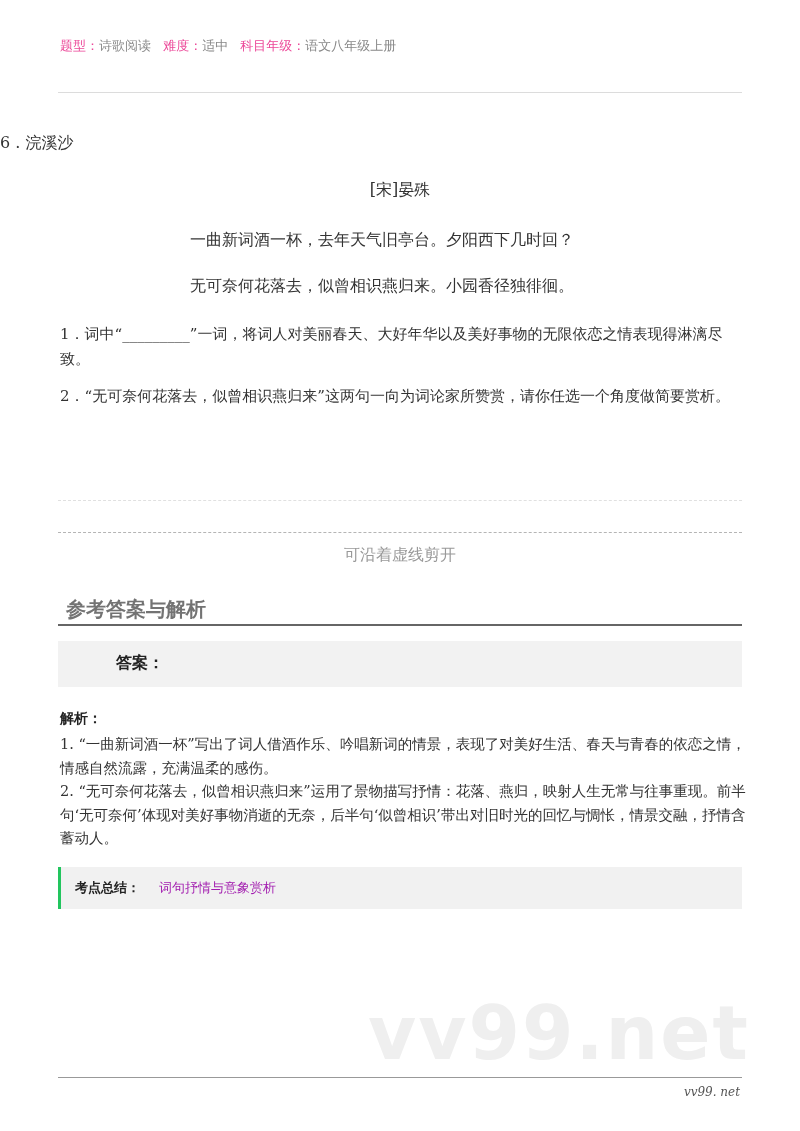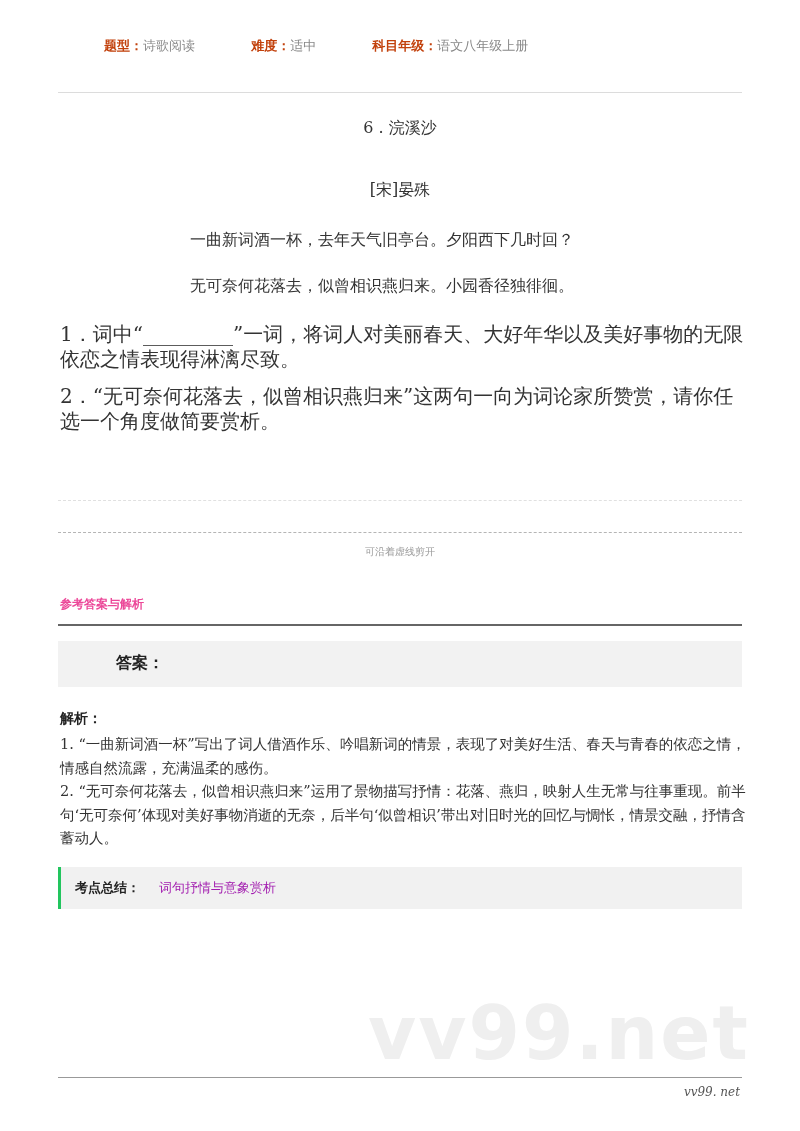--- a/index.html
+++ b/index.html
@@ -1,35 +1,35 @@
 <!DOCTYPE html>
 <html><head>
 <meta charset="utf-8">
 <style>
   html, body { margin:0; padding:0; background:#ffffff; }
   body { width:800px; height:1131px; position:relative; overflow:hidden;
          font-family:"DejaVu Serif","Liberation Serif",serif; color:#222; }
   .abs { position:absolute; }
 
   .meta-bar { left:60px; top:37px; font-size:13px; color:#888; font-family:"DejaVu Sans","Liberation Sans",sans-serif; white-space:nowrap; }
-  .meta-bar .k { font-weight:bold; color:#c2410c;margin-left:44px; }
+  .meta-bar .k { font-weight:normal; color:#ec4899; }
   .meta-bar .v { margin-right:8px; }
   .top-rule { left:58px; top:92px; width:684px; height:0; border-top:1.5px solid #dcdcdc; }
 
-  .title { left:0; width:800px; top:118px; text-align:center; font-size:16px; color:#333; }
+  .title { left:0; width:800px; top:133px; font-size:16px; color:#333; }
   .author { left:0; width:800px; top:180px; text-align:center; font-size:16px; color:#333; }
   .poem-line { left:190px; font-size:16px; color:#333; white-space:nowrap; }
 
-  .question { left:60px; width:684px; font-size:20px; line-height:25px; color:#333; }
+  .question { left:60px; width:684px; font-size:15px; line-height:25px; color:#333; }
 
   .dash1 { left:58px; top:500px; width:684px; border-top:1px dashed #e0e0e0; }
   .dash2 { left:58px; top:532px; width:684px; border-top:1.5px dashed #b5b5b5; }
-  .cut-note { left:0; width:800px; top:545px; text-align:center; font-size:10px; color:#999; font-family:"DejaVu Sans","Liberation Sans",sans-serif; }
+  .cut-note { left:0; width:800px; top:545px; text-align:center; font-size:16px; color:#999; font-family:"DejaVu Sans","Liberation Sans",sans-serif; }
 
-  .sec-title { left:60px; top:596px; font-size:12px; font-weight:bold; color:#ec4899; font-family:"DejaVu Sans","Liberation Sans",sans-serif; }
+  .sec-title { left:66px; top:596px; font-size:20px; font-weight:bold; color:#737373; font-family:"DejaVu Sans","Liberation Sans",sans-serif; }
   .sec-rule { left:58px; top:624px; width:684px; border-top:2px solid #666; }
 
   .answer-box { left:58px; top:641px; width:684px; height:46px; background:#f2f2f2; }
   .answer-label { left:10px; top:12px; font-size:16px; font-weight:bold; color:#222; font-family:"DejaVu Sans","Liberation Sans",sans-serif;margin-left:48px; }
   .answer-text { left:70px; top:13px; font-size:15.5px; color:#333; white-space:nowrap; }
 
   .analysis-label { left:60px; top:710px; font-size:14px; font-weight:bold; color:#222; font-family:"DejaVu Sans","Liberation Sans",sans-serif; }
   .analysis-p { left:60px; width:690px; font-size:14.5px; line-height:23.5px; color:#333; }
 
   .summary-box { left:58px; top:867px; width:684px; height:42px; background:#f1f1f1; border-left:3px solid #22c55e; box-sizing:border-box; }

